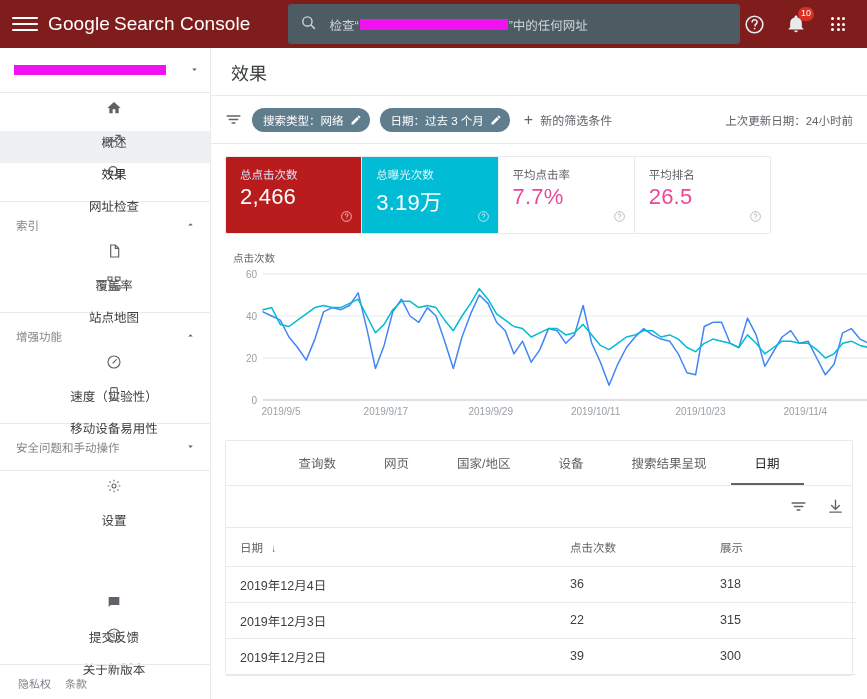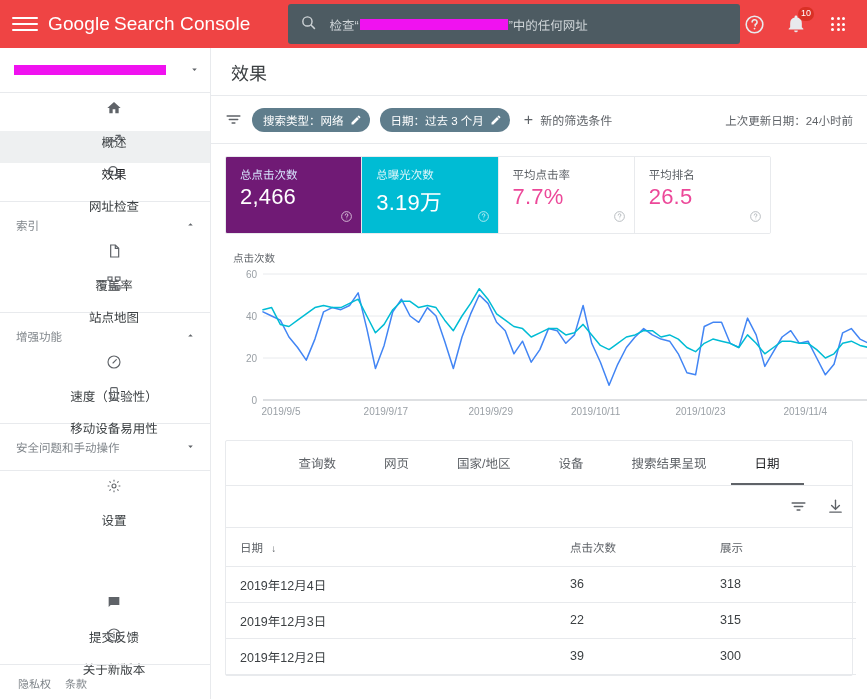--- a/index.html
+++ b/index.html
@@ -5,21 +5,21 @@
   * { box-sizing: border-box; margin: 0; padding: 0; }
   html, body {
     width: 867px; height: 699px;
     font-family: "Liberation Sans", "DejaVu Sans", sans-serif;
     background: #fff; overflow: hidden;
   }
   .app { width: 867px; height: 699px; position: relative; display: flex; flex-direction: column; }
 
   
   .topbar {
-    height: 48px; background: #ef4444; flex: 0 0 48px;
+    height: 48px; background: #7f1d1d; flex: 0 0 48px;
     display: flex; align-items: center; padding: 0 12px; color: #fff;
   }
   .hamburger { width: 26px; height: 26px; display: flex; flex-direction: column;
     justify-content: center; gap: 4px; cursor: pointer; margin-right: 10px; }
   .hamburger i { display: block; height: 2px; background: #fff; border-radius: 1px; }
   .brand { font-size: 19px; white-space: nowrap; letter-spacing: .1px; }
   .brand .g { font-weight: 400; }
   .brand .sc { font-weight: 300; margin-left: 4px; }
 
   .searchwrap {
@@ -113,21 +113,21 @@
   .cards { display: flex; margin: 12px 14px 0 14px; border: 1px solid #e8eaed;
     border-radius: 2px; overflow: hidden; width: 546px; }
   .card {
     flex: 1 1 0; height: 76px; padding: 9px 12px 0 14px; position: relative;
     cursor: pointer; border-right: 1px solid #e8eaed;
   }
   .card:last-child { border-right: none; }
   .card .clabel { font-size: 11.5px; margin-bottom: 2px; }
   .card .cval { font-size: 22px; font-weight: 400; letter-spacing: .2px; }
   .card .qm { position: absolute; right: 8px; bottom: 6px; opacity: .75; }
-  .card.sel-clicks { background: #701a75; }
+  .card.sel-clicks { background: #b91c1c; }
   .card.sel-clicks .clabel { color: #d7e4fd; }
   .card.sel-clicks .cval { color: #fff; }
   .card.sel-impr { background: #00bcd4; }
   .card.sel-impr .clabel { color: #ddf6fa; }
   .card.sel-impr .cval { color: #fff; }
   .card.plain { background: #fff; }
   .card.plain .clabel { color: #5f6368; }
   .card.plain .cval { color: #ec4899; }
 
   

